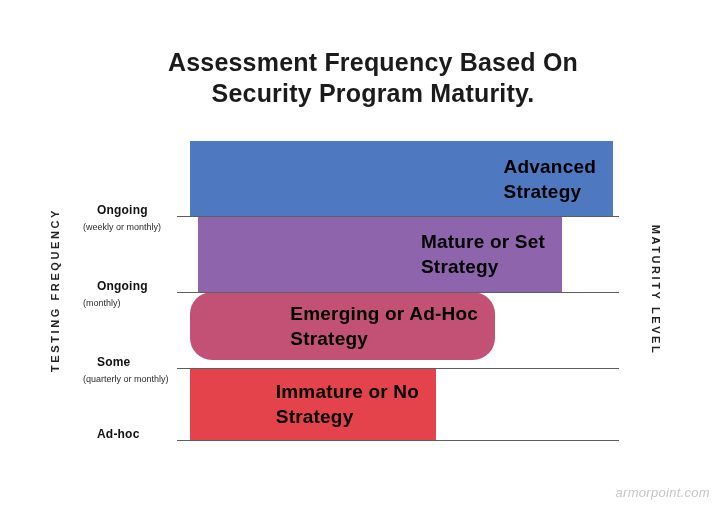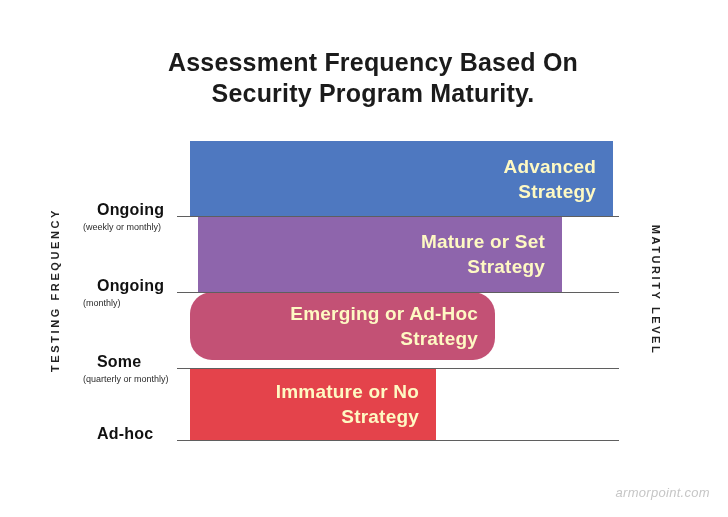--- a/index.html
+++ b/index.html
@@ -44,40 +44,39 @@
   #plot { position: absolute; left: 0; top: 0; width: 728px; height: 517px; }
   .bar {
     position: absolute;
     display: flex;
     align-items: center;
     justify-content: flex-end;
     z-index: 1;
   }
   .bar-label {
     white-space: pre-line;
-    text-align: right;
-    color: #fef9c3;
+    color: #000000;
     font-size: 19px;
     line-height: 25px;
     font-weight: bold;
     padding-right: 17px;
     letter-spacing: 0.2px;
   }
   .gridline {
     position: absolute;
     height: 1.5px;
     background: #5f5f5f;
     z-index: 3;
   }
   .cat-label {
     position: absolute;
     left: 97px;
     z-index: 2;
     font-weight: bold;
-    font-size: 16px;
+    font-size: 12px;
     line-height: 16px;
     color: #111111;
     letter-spacing: 0.2px;
     white-space: nowrap;
   }
   .cat-sublabel {
     position: absolute;
     left: 83px;
     z-index: 2;
     font-size: 9px;

